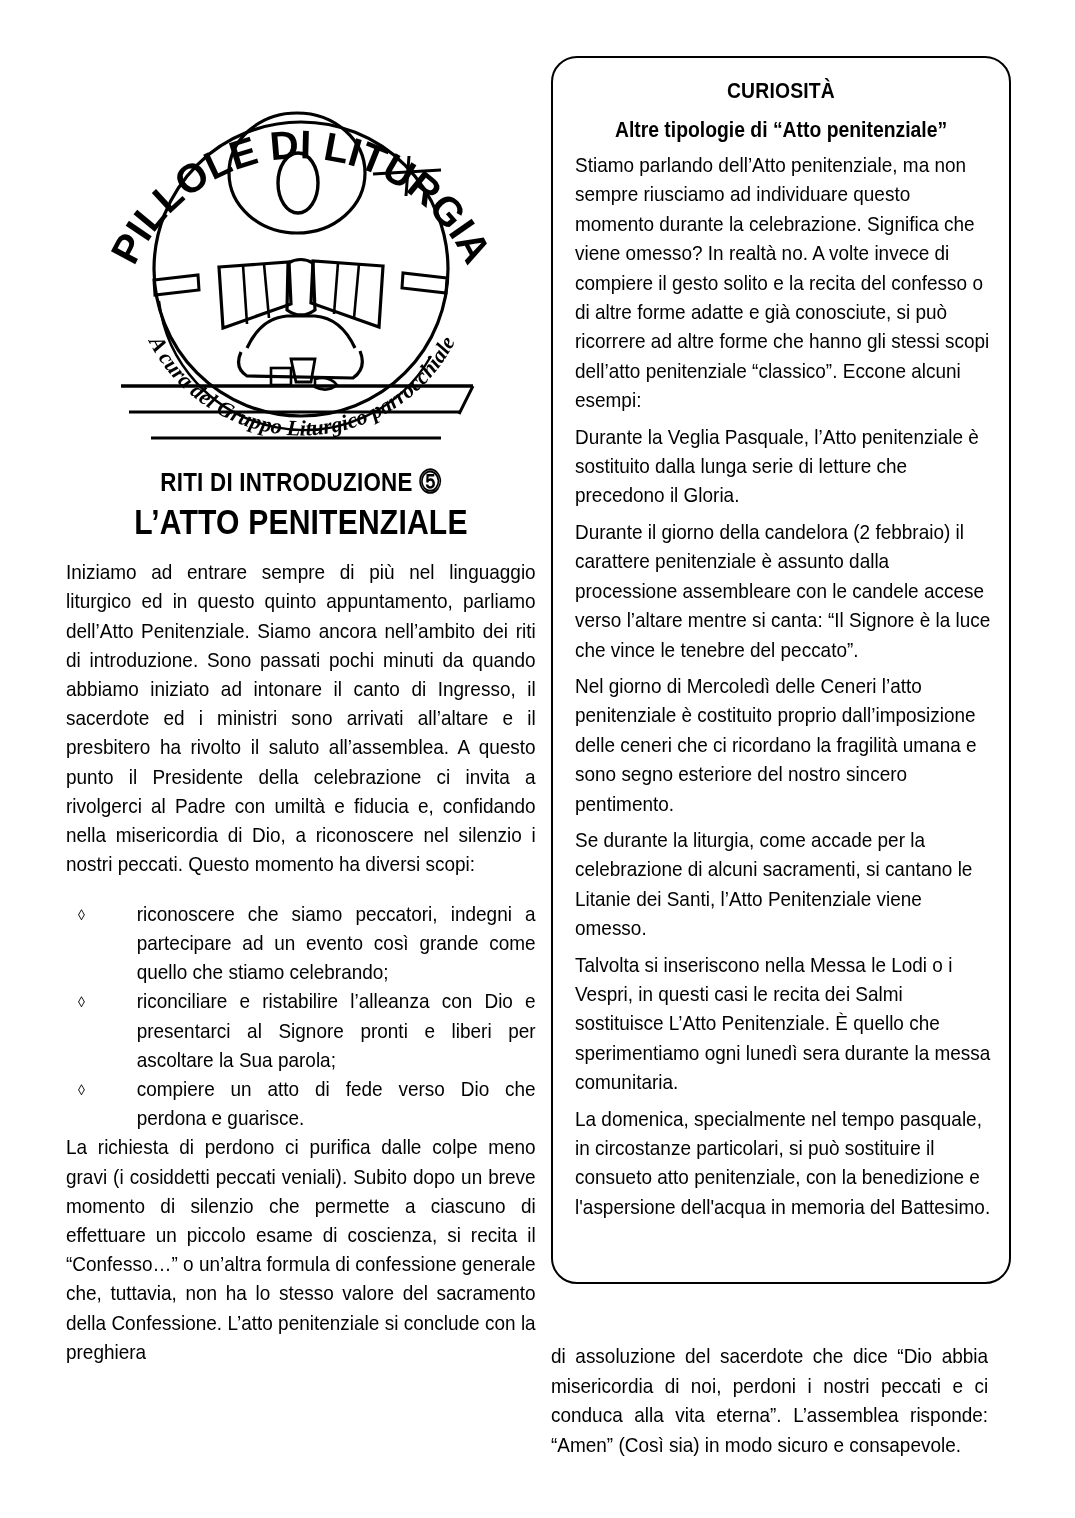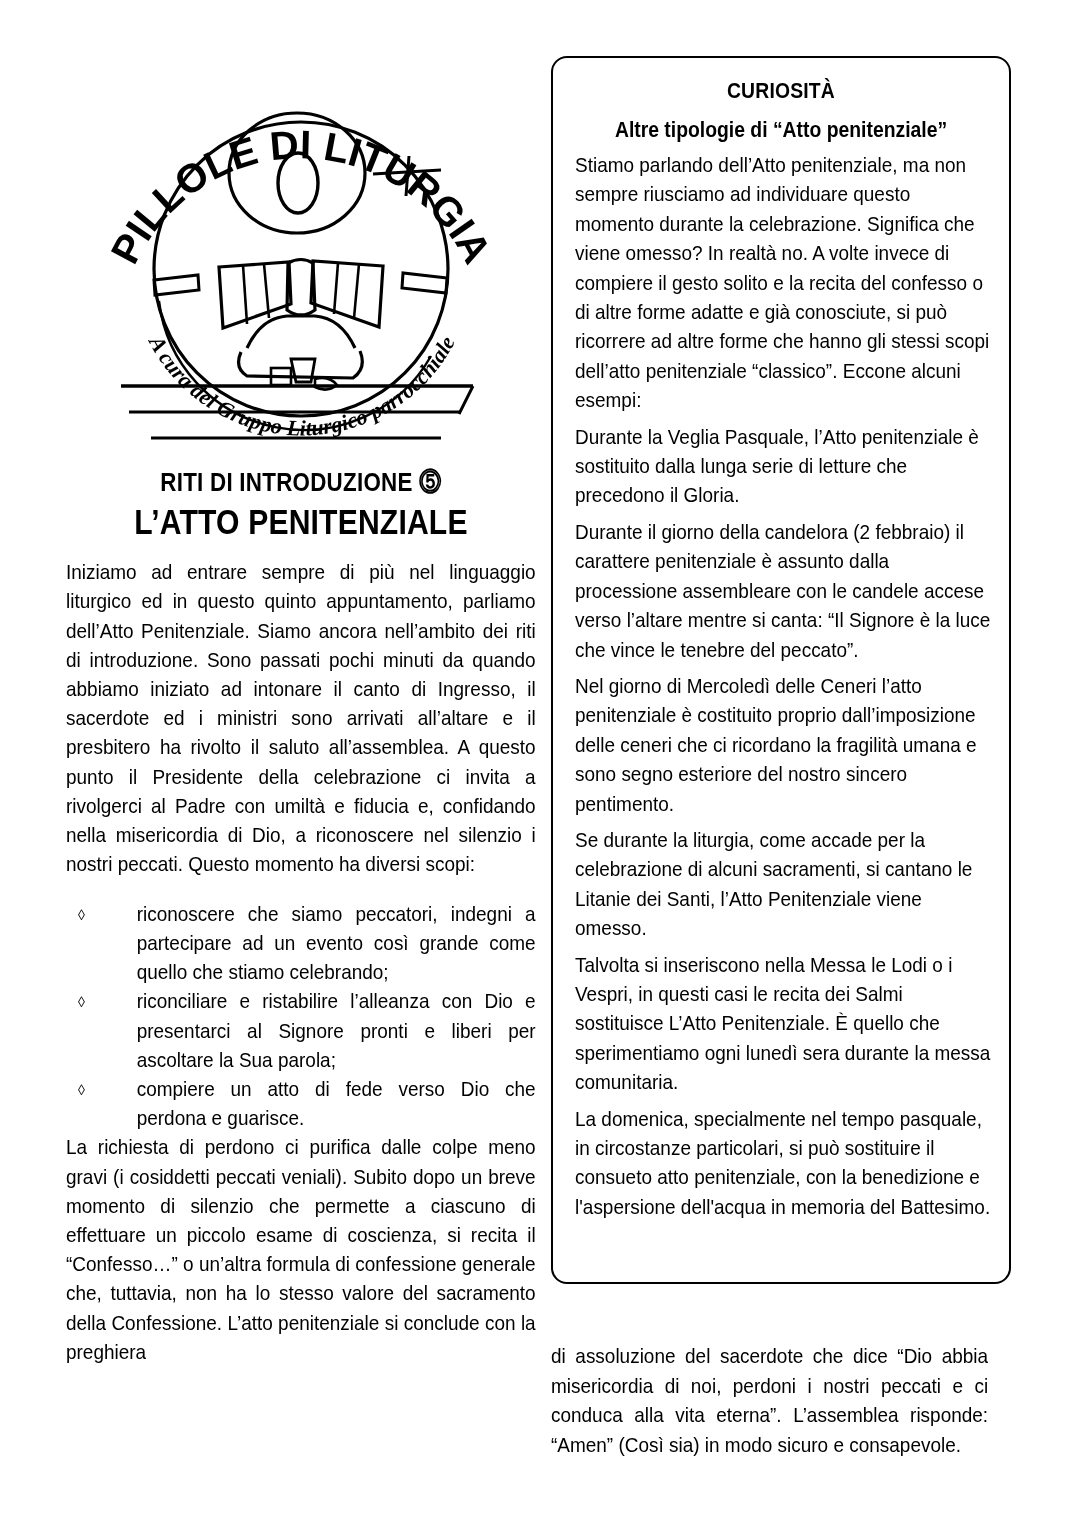--- a/index.html
+++ b/index.html
@@ -98,21 +98,21 @@
 
   
   .right-col {
     position: absolute;
     left: 551px;
     top: 56px;
     width: 460px;
   }
   .curiosity-box {
     border: 2.2px solid #000000;
-    border-radius: 16px;
+    border-radius: 26px;
     padding: 18px 22px 26px 22px;
     box-sizing: border-box;
     width: 460px;
     min-height: 1228px;
   }
   .box-heading {
     text-align: center;
     font-family: "Liberation Sans", sans-serif;
     font-weight: bold;
     font-size: 22px;

